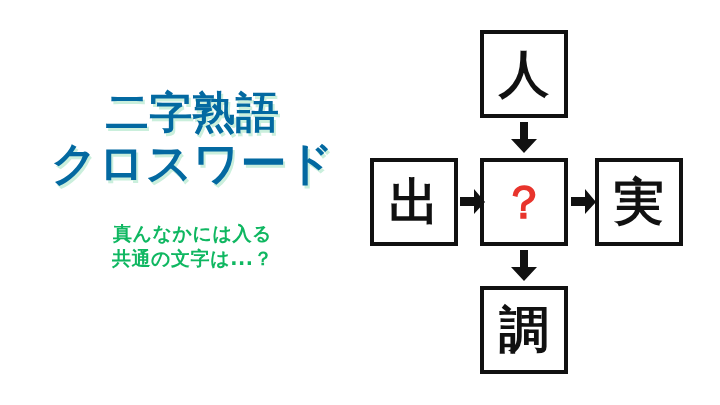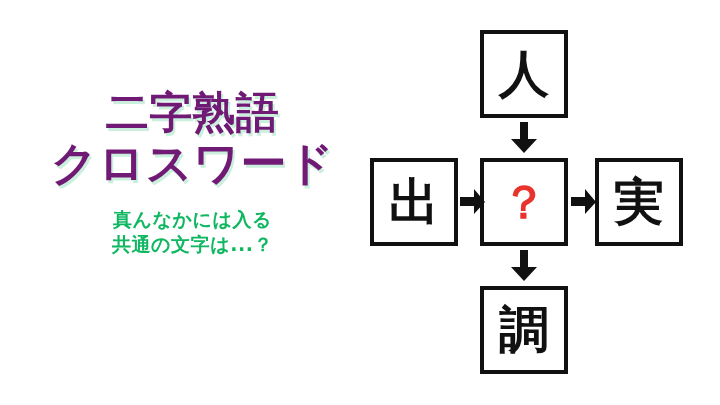--- a/index.html
+++ b/index.html
@@ -21,35 +21,35 @@
 
   
   .text-panel {
     position: absolute;
     left: 0;
     top: 88px;
     width: 385px;
     text-align: center;
   }
   .title {
-    color: #701a75;
+    color: #0369a1;
     font-weight: 700;
     letter-spacing: 0.02em;
     line-height: 1.14;
     text-shadow: 2px 3px 0 rgba(15,183,97,0.22);
   }
   .title-line {
     display: block;
     white-space: nowrap;
   }
   .title-line-1 { font-size: 43px; }
   .title-line-2 { font-size: 46px; }
 
   .subtitle {
-    margin-top: 18px;
+    margin-top: 32px;
     color: #0fb761;
     font-weight: 700;
     font-size: 19px;
     line-height: 1.28;
     letter-spacing: 0.03em;
   }
   .subtitle-line {
     display: block;
     white-space: nowrap;
   }

